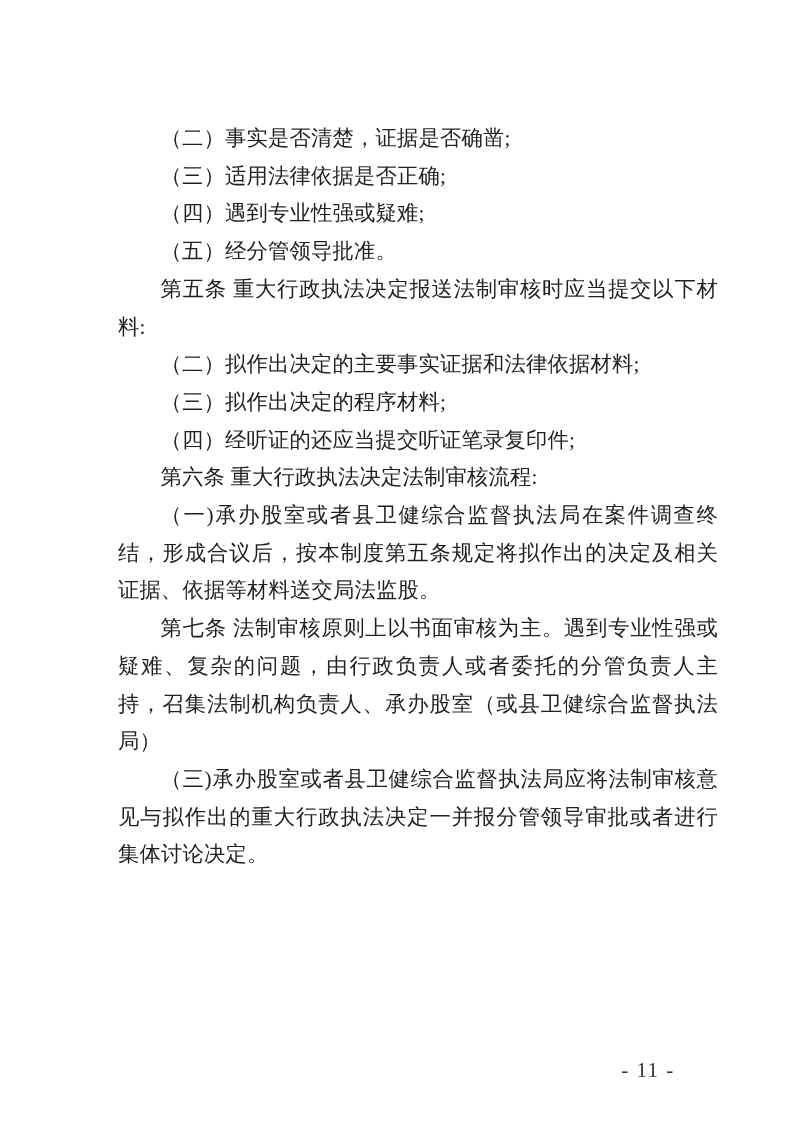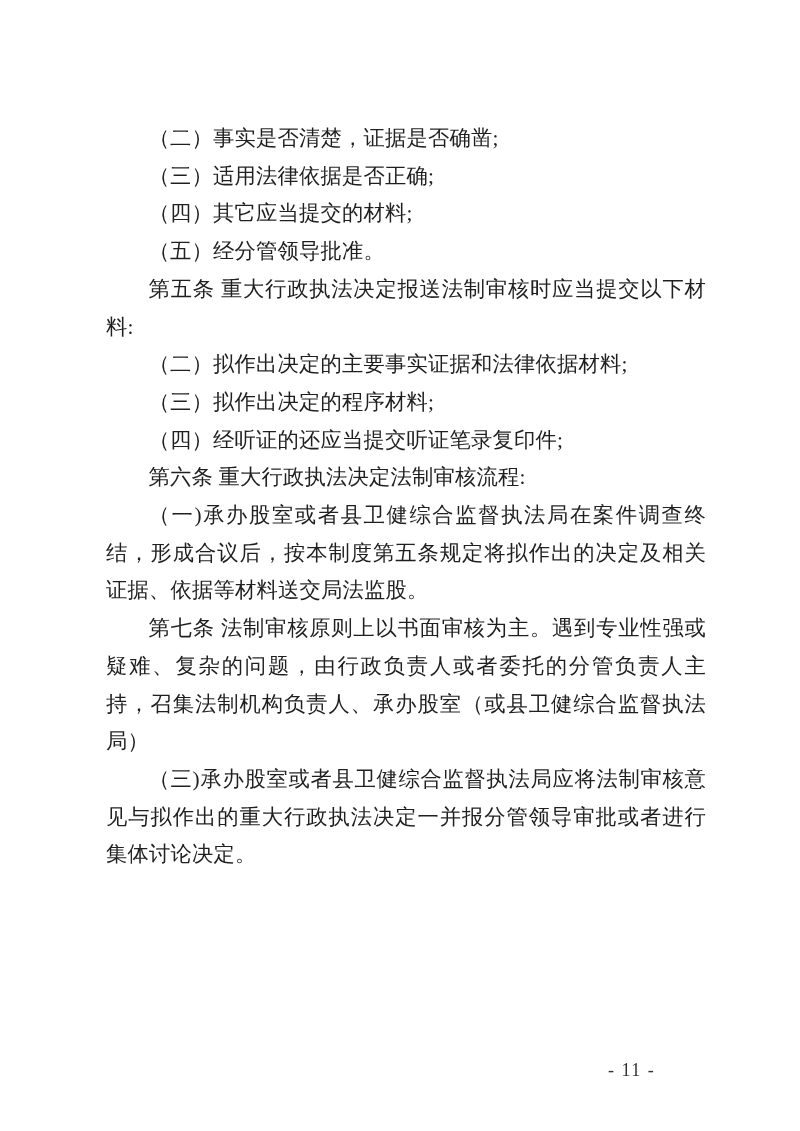--- a/index.html
+++ b/index.html
@@ -11,55 +11,56 @@
     position: relative;
     width: 800px;
     height: 1131px;
     background: #ffffff;
     overflow: hidden;
     font-family: "Liberation Serif", "DejaVu Serif", serif;
     color: #1f1f1f;
   }
   .content {
     position: absolute;
-    left: 106px;
+    left: 118px;
     top: 120px;
     width: 600px;
     font-size: 21.3px;
     line-height: 37.7px;
     text-align: justify;
     text-justify: inter-ideograph;
     font-weight: 400;
     letter-spacing: 0.2px;
   }
   p.para {
     margin: 0;
     padding: 0;
     text-indent: 2em;
   }
   .page-number {
     position: absolute;
     top: 1060px;
     left: 608px;
     width: 80px;
-    font-size: 18px;
+    text-align: center;
+    font-size: 21px;
     line-height: 20px;
     letter-spacing: 1.5px;
     color: #333333;
     font-family: "Liberation Serif", "DejaVu Serif", serif;
   }
 </style>
 </head>
 <body>
 
 <div class="page">
   <div class="content">
       <p class="para">（二）事实是否清楚，证据是否确凿;</p>
       <p class="para">（三）适用法律依据是否正确;</p>
-      <p class="para">（四）其它应当提交的材料;</p>
+      <p class="para">（四）遇到专业性强或疑难;</p>
       <p class="para">（五）经分管领导批准。</p>
       <p class="para">第五条 重大行政执法决定报送法制审核时应当提交以下材料:</p>
       <p class="para">（二）拟作出决定的主要事实证据和法律依据材料;</p>
       <p class="para">（三）拟作出决定的程序材料;</p>
       <p class="para">（四）经听证的还应当提交听证笔录复印件;</p>
       <p class="para">第六条 重大行政执法决定法制审核流程:</p>
       <p class="para">（一)承办股室或者县卫健综合监督执法局在案件调查终结，形成合议后，按本制度第五条规定将拟作出的决定及相关证据、依据等材料送交局法监股。</p>
       <p class="para">第七条 法制审核原则上以书面审核为主。遇到专业性强或疑难、复杂的问题，由行政负责人或者委托的分管负责人主持，召集法制机构负责人、承办股室（或县卫健综合监督执法局）</p>
       <p class="para">（三)承办股室或者县卫健综合监督执法局应将法制审核意见与拟作出的重大行政执法决定一并报分管领导审批或者进行集体讨论决定。</p>
     </div>

